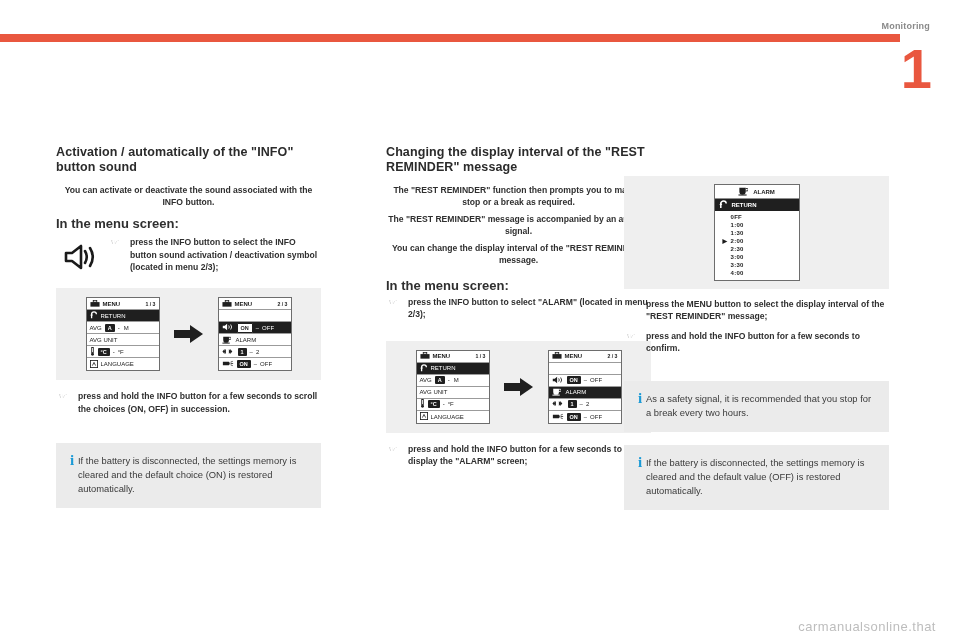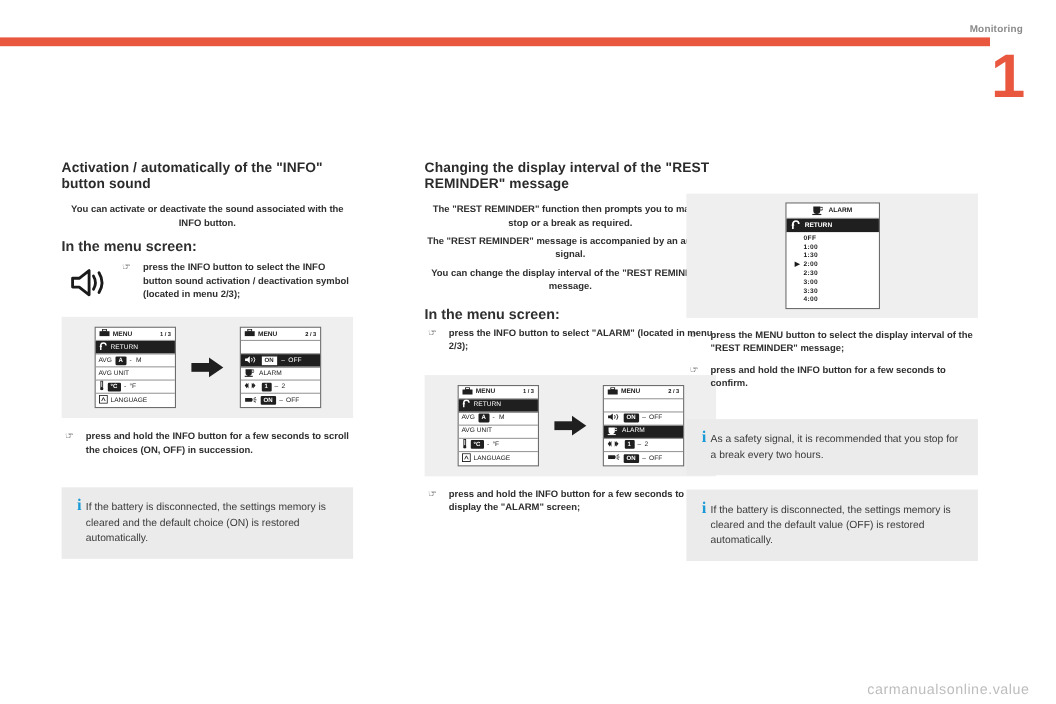--- a/index.html
+++ b/index.html
@@ -483,13 +483,13 @@
     <div class="ibar">i</div>
     <div class="ntxt">As a safety signal, it is recommended that you stop for a break every two hours.</div>
   </div>
 
   <div class="note" style="margin-top:13px;">
     <div class="ibar">i</div>
     <div class="ntxt">If the battery is disconnected, the settings memory is cleared and the default value (OFF) is restored automatically.</div>
   </div>
 </div>
 
-<div class="watermark">carmanualsonline.value</div>
+<div class="watermark">carmanualsonline.that</div>
 
 </body></html>

